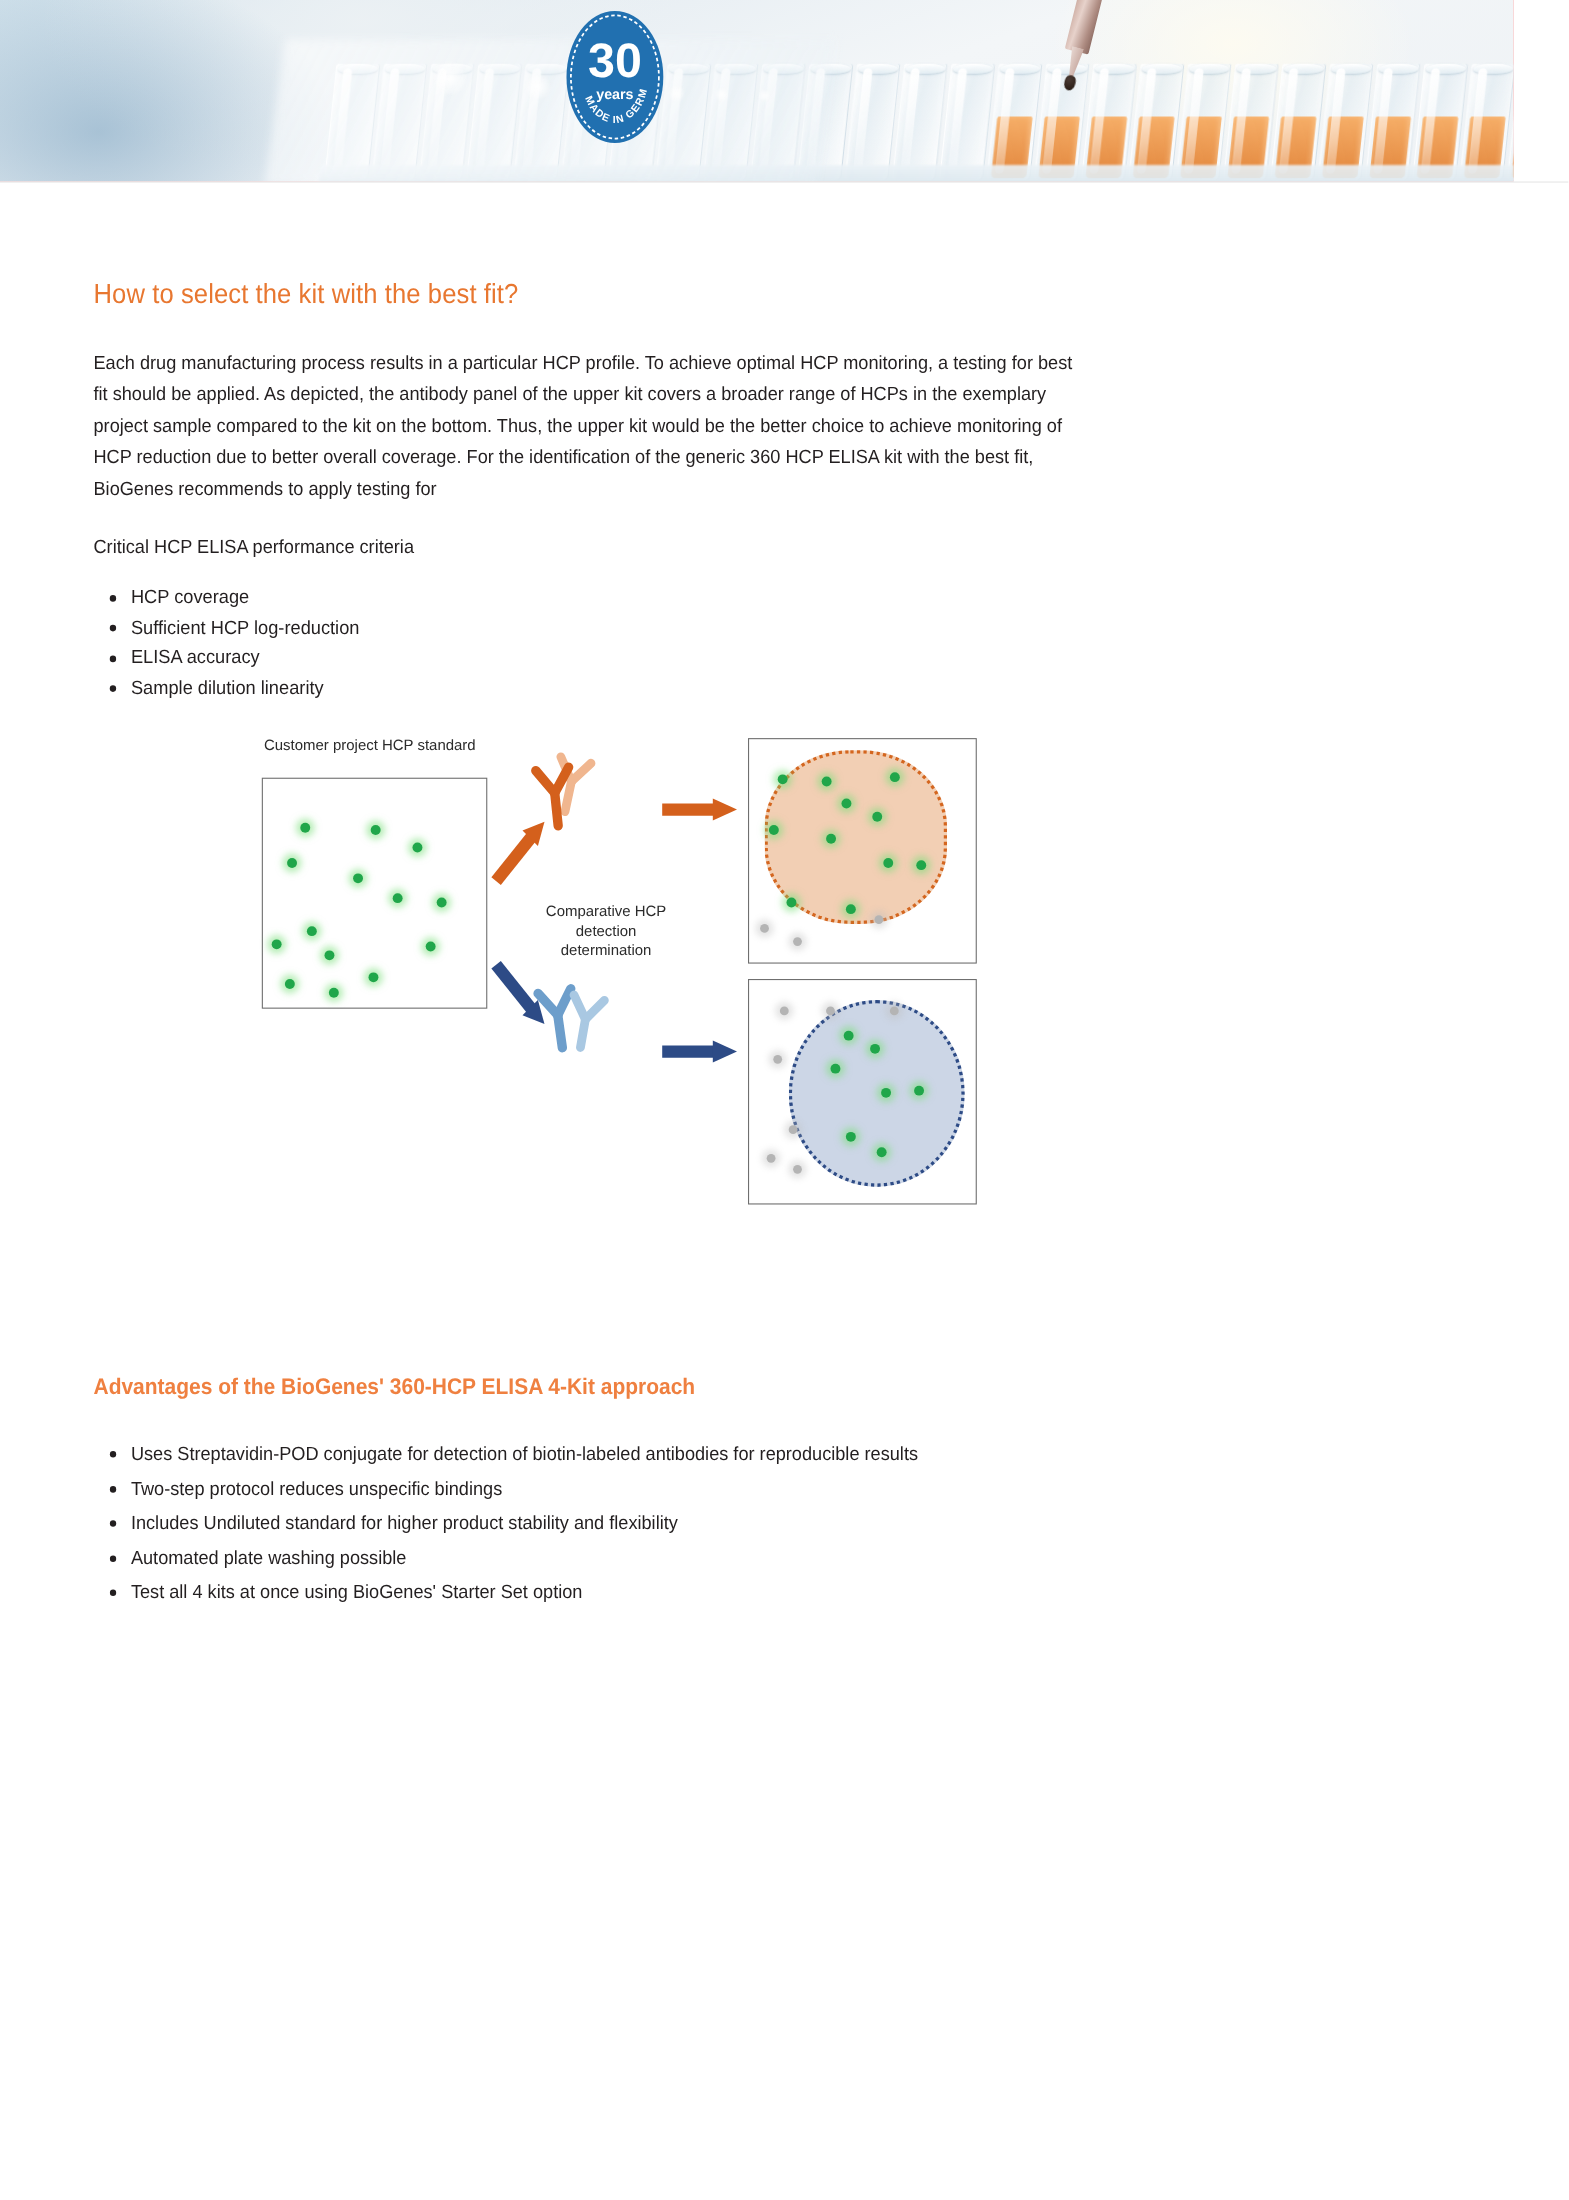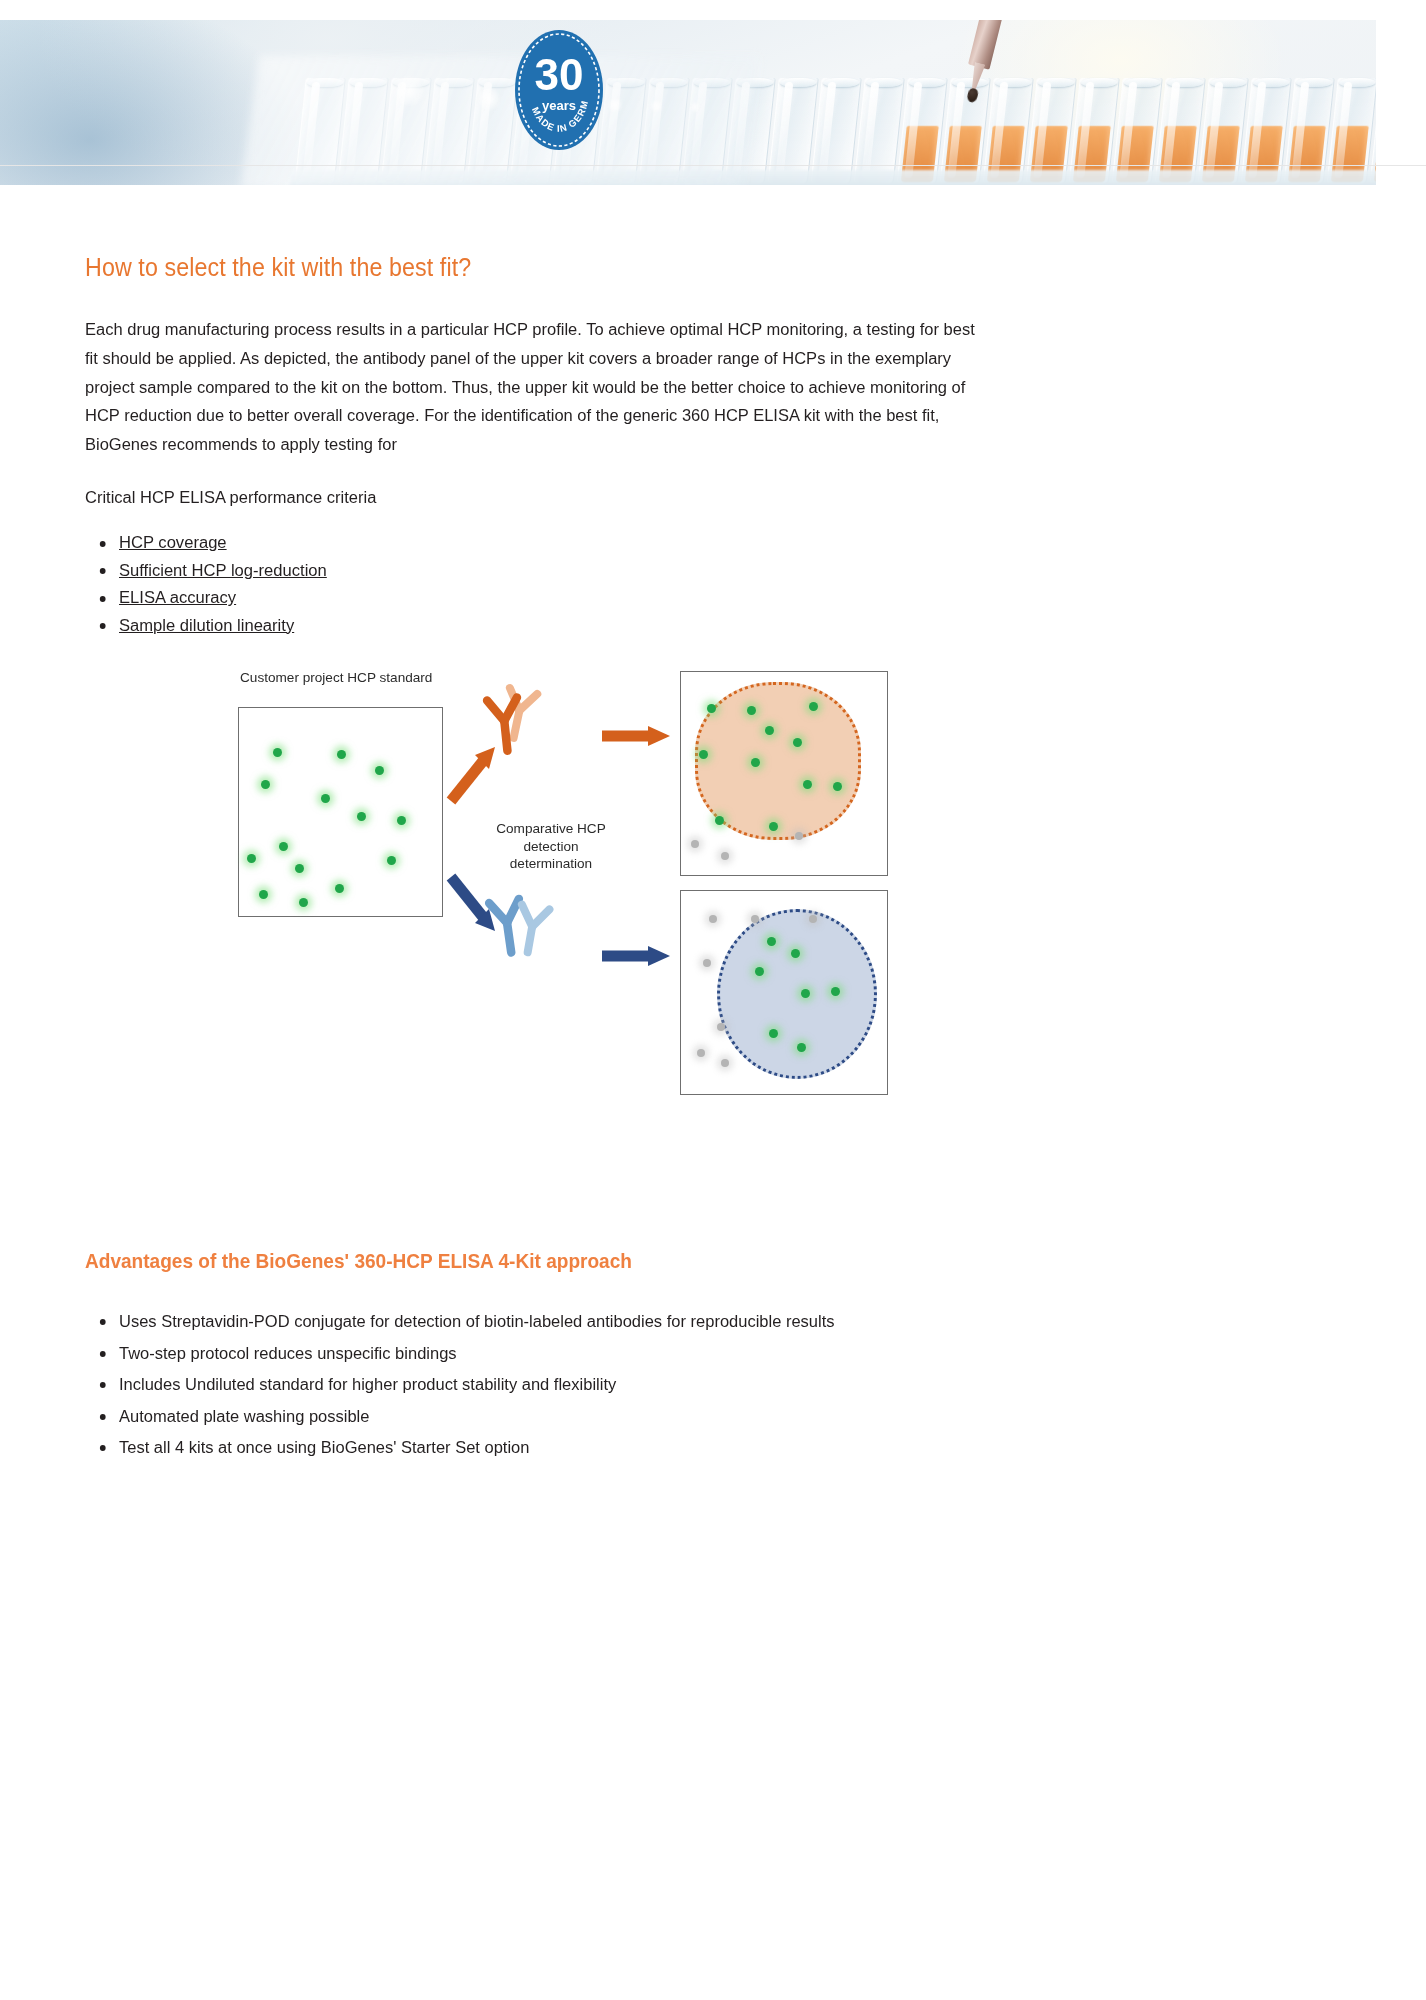--- a/index.html
+++ b/index.html
@@ -12,21 +12,20 @@
     overflow:hidden;
     position:relative;
   }
 
   
   .banner {
     position:relative;
     width:1376px; height:165px;
     overflow:hidden;
     background:#fca5a5;
-    margin-top:20px;
   }
   .banner-bg {
     position:absolute; inset:0;
     background:
       radial-gradient(ellipse 240px 150px at 1120px 40px, rgba(255,252,240,.85), rgba(255,255,255,0) 70%),
       radial-gradient(ellipse 300px 200px at 90px 120px, rgba(120,160,190,.55), rgba(210,225,235,0) 72%),
       radial-gradient(ellipse 420px 220px at 330px 20px, rgba(236,241,244,.95), rgba(236,241,244,0) 70%),
       linear-gradient(160deg, #cfe0ea 0%, #e7eef3 28%, #f3f6f8 55%, #eef2f5 100%);
   }
   
@@ -136,21 +135,20 @@
 
   p.sub-lead {
     position:absolute; left:85px; top:318px; margin:0;
     font-size:17.3px; line-height:28px; color:#231f20;
     transform:scaleX(.955); transform-origin:left top;
   }
 
   ul.crit-list {
     position:absolute; left:85px; top:364px; margin:0; padding:0 0 0 34px;
     list-style:none;
-    text-decoration:underline;
   }
   ul.crit-list li {
     position:relative;
     font-size:17.3px; line-height:27.6px; color:#231f20;
     transform:scaleX(.96); transform-origin:left center;
   }
   ul.crit-list li::before {
     content:"";
     position:absolute; left:-20px; top:11.5px;
     width:6px; height:6px; border-radius:50%;

